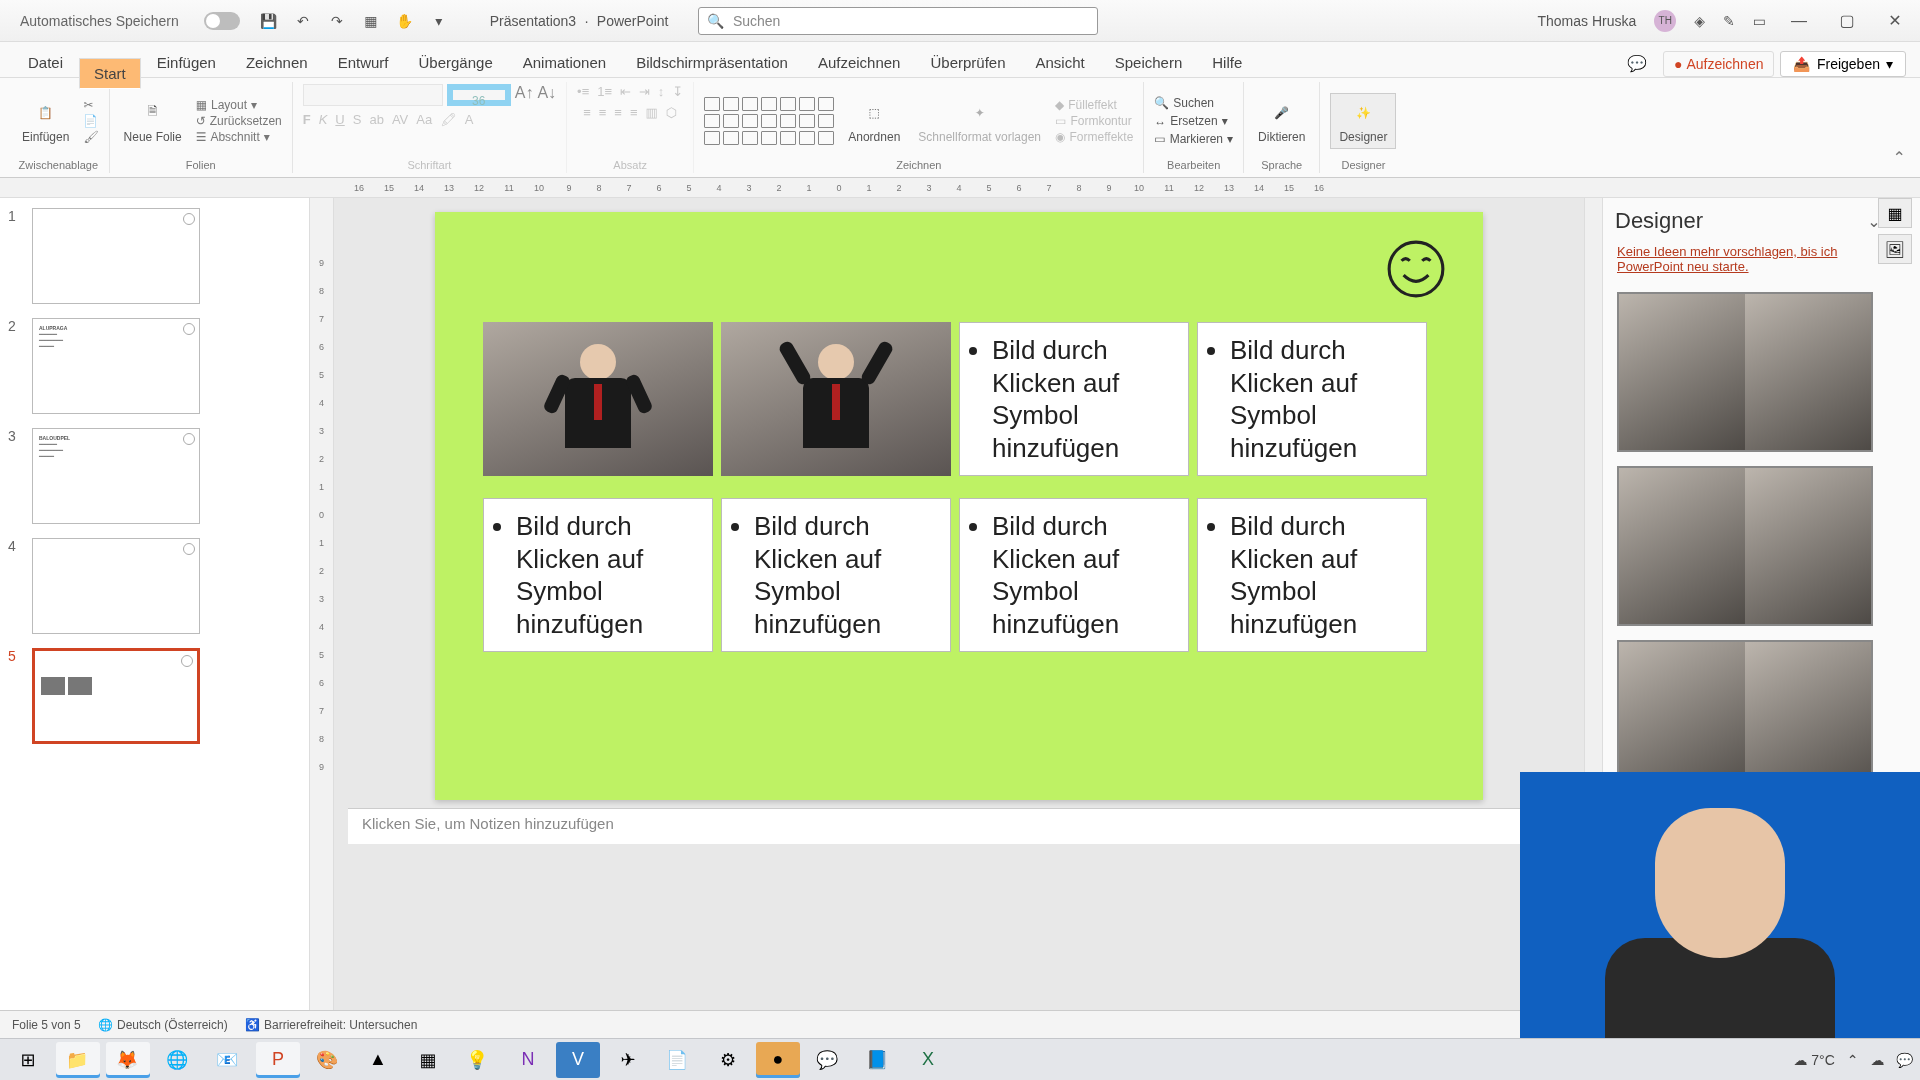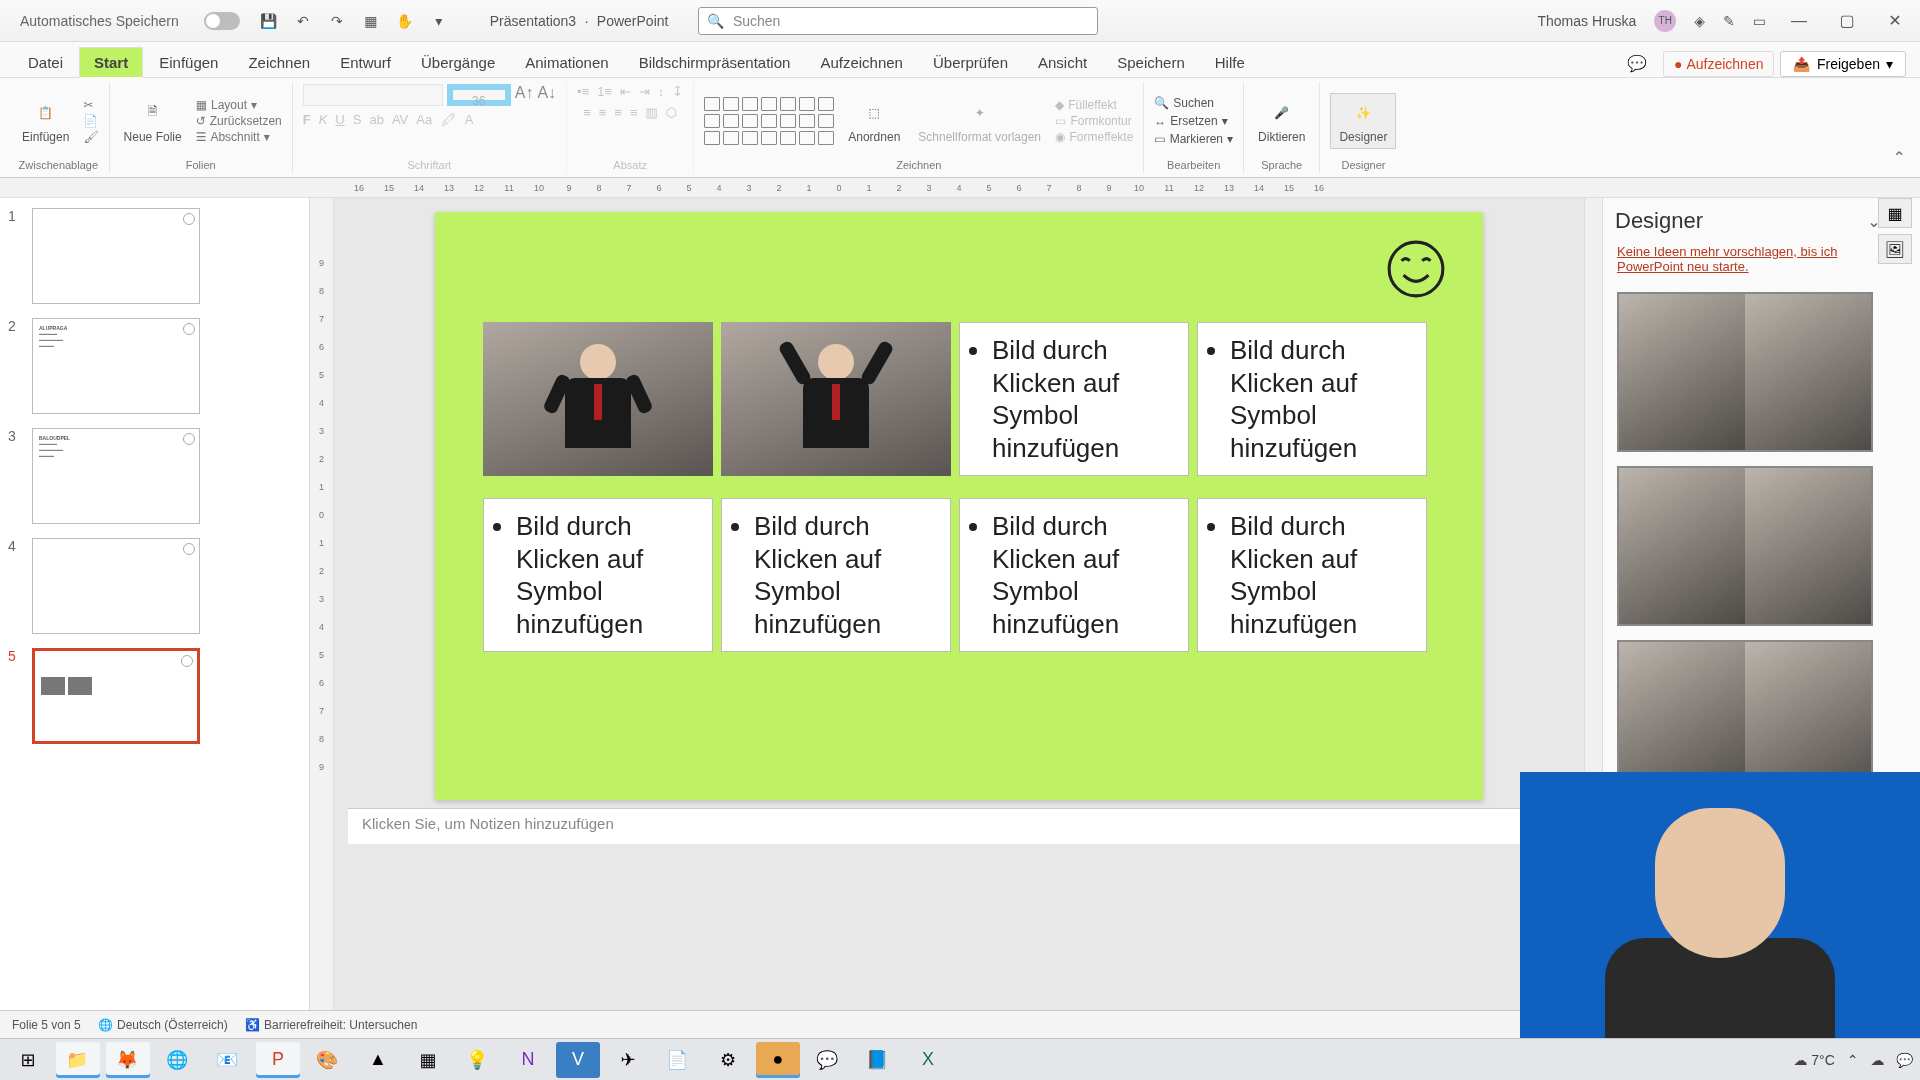--- a/index.html
+++ b/index.html
@@ -14,21 +14,21 @@
 .qat-btn { width:22px; height:22px; display:flex; align-items:center; justify-content:center; color:#555; cursor:pointer; }
 .doc-title { margin-left:40px; color:#555; display:flex; gap:8px; align-items:center; }
 .searchbox { margin-left:30px; width:400px; height:28px; background:#fff; border:1px solid #999; border-radius:3px; display:flex; align-items:center; padding:0 8px; gap:8px; color:#888; }
 .title-right { margin-left:auto; display:flex; align-items:center; gap:18px; color:#555; }
 .avatar { width:22px; height:22px; border-radius:50%; background:#d6b3d6; display:flex; align-items:center; justify-content:center; font-size:10px; color:#555; }
 .winbtn { width:30px; text-align:center; font-size:16px; cursor:pointer; }
 
 
 .ribbon-tabs { height:36px; display:flex; align-items:flex-end; padding:0 14px; gap:2px; background:#f9f9f9; border-bottom:1px solid #ddd; }
 .rtab { padding:6px 14px; font-size:15px; color:#444; cursor:pointer; }
-.rtab.active { background:#bef264; border:1px solid #ddd; border-bottom:1px solid #fff; position:relative; top:1px;font-weight:bold; }
+.rtab.active { background:#fdba74; border:1px solid #ddd; border-bottom:1px solid #fff; position:relative; top:12px; }
 .ribbon-tabs .right { margin-left:auto; display:flex; gap:6px; align-items:center; }
 .record-btn { color:#d04423; display:flex; align-items:center; gap:4px; padding:4px 10px; border:1px solid #ddd; border-radius:3px; font-size:14px; }
 .share-btn { background:#fff; border:1px solid #ccc; padding:4px 12px; border-radius:3px; font-size:14px; display:flex; gap:6px; align-items:center; }
 
 
 .ribbon { height:100px; background:#fafafa; border-bottom:1px solid #ccc; display:flex; padding:4px 8px; gap:0; }
 .rgroup { display:flex; flex-direction:column; justify-content:space-between; border-right:1px solid #e4e4e4; padding:2px 10px 2px 10px; }
 .rgroup-body { display:flex; align-items:center; gap:10px; flex:1; }
 .rgroup-label { font-size:11px; color:#777; text-align:center; padding-top:2px; }
 .bigbtn { display:flex; flex-direction:column; align-items:center; gap:2px; color:#555; font-size:12px; cursor:pointer; padding:2px 4px; }

